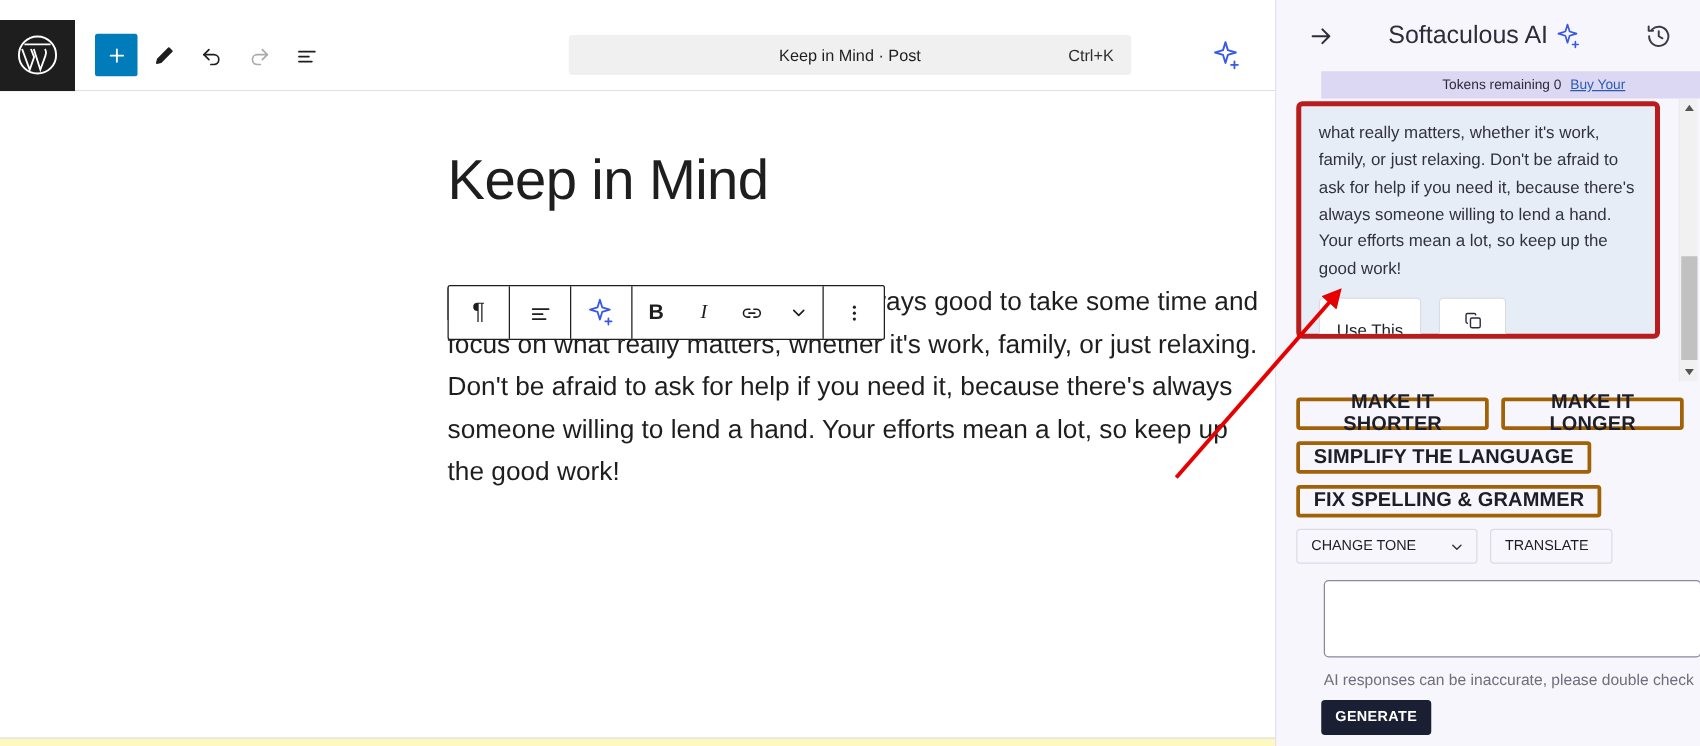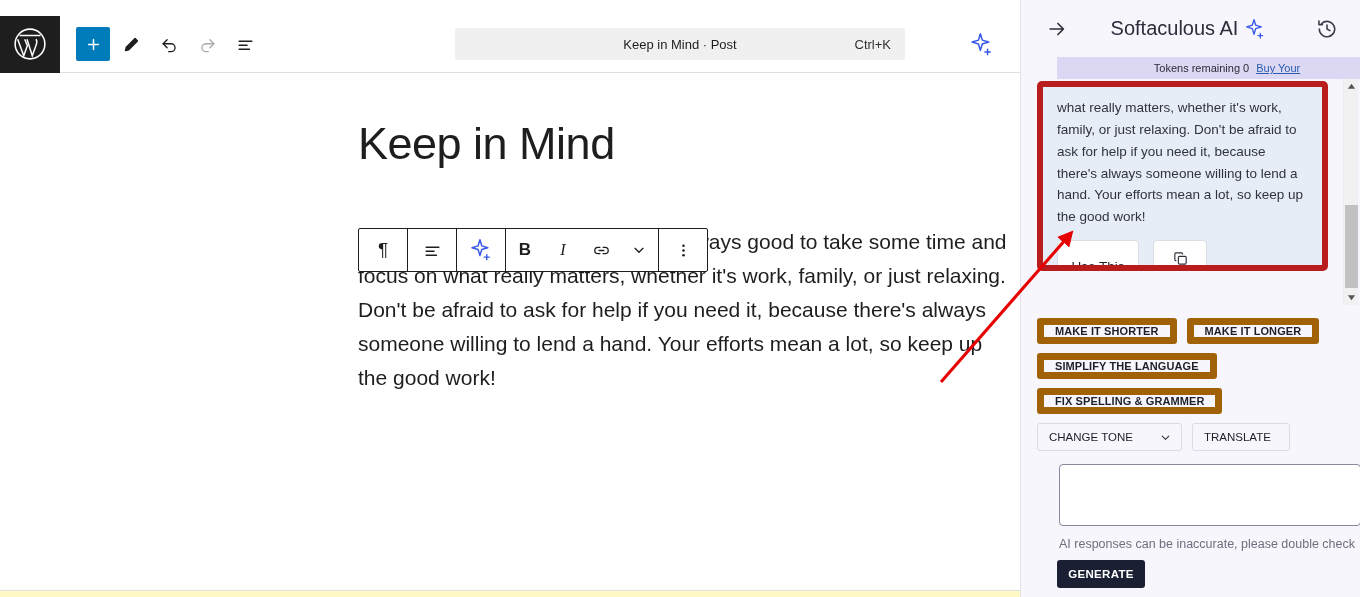--- a/index.html
+++ b/index.html
@@ -158,21 +158,21 @@
   
   #resp-region {
     position: absolute; left: 0; top: 79px;
     width: 340px; height: 226px;
     background: #f7f6fc;
   }
   #resp-card {
     position: absolute; left: 16px; top: 2px;
     width: 291px; height: 190px;
     background: #e6edf6;
-    border: 6px solid #b91c1c;
+    border: 4px solid #b91c1c;
     border-radius: 5px;
     padding: 10px 14px 0 14px;
     overflow: hidden;
   }
   #resp-text {
     font-size: 13.5px; line-height: 1.62; color: #32323e;
   }
   #resp-actions { display: flex; gap: 14px; margin-top: 12px; }
   #use-this-btn {
     width: 82px; height: 52px;
@@ -207,23 +207,23 @@
     cursor: pointer;
   }
 
   
   #actions { position: absolute; left: 16px; top: 318px; width: 310px; }
   .chip-row { display: flex; gap: 10px; margin-bottom: 9px; }
   .chip {
     height: 26px;
     padding: 0 11px;
     background: #f7f6fc;
-    border: 7px solid #a16207;
+    border: 3px solid #a16207;
     border-radius: 3px;
-    font-size: 11px; font-weight: bold; color: #1e1e28;
+    font-size: 16px; font-weight: bold; color: #1e1e28;
     letter-spacing: 0.1px;
     cursor: pointer;
     display: inline-flex; align-items: center;
     font-family: "Liberation Sans", sans-serif;
   }
   .chip-select {
     height: 28px;
     padding: 0 9px 0 11px;
     background: #f7f6fc;
     border: 1px solid #dddae8;

